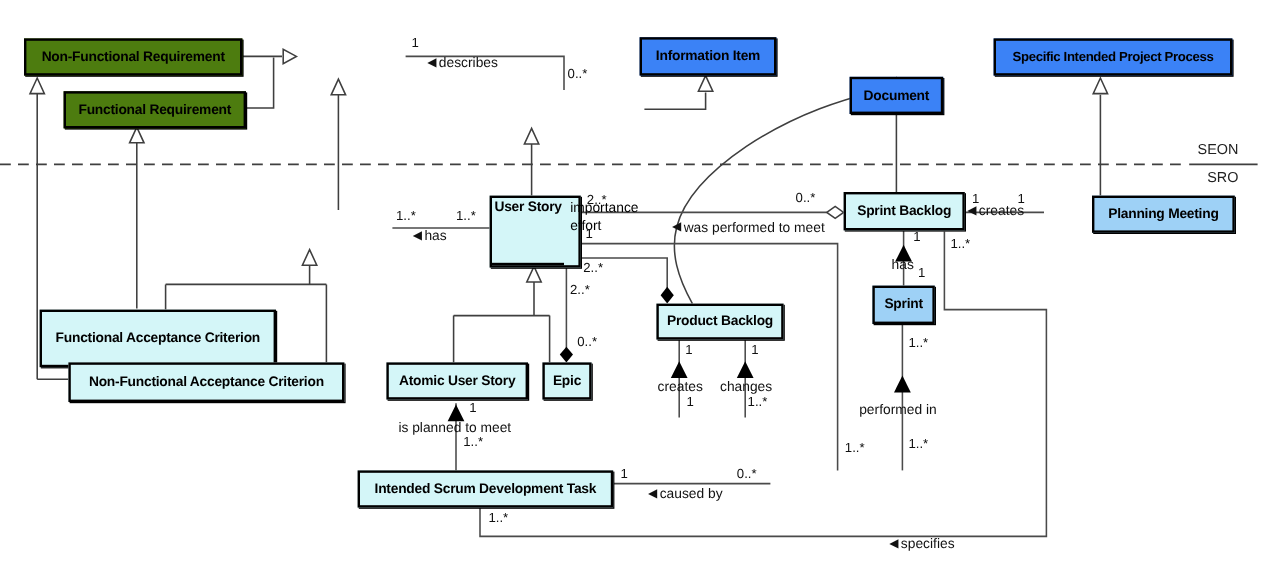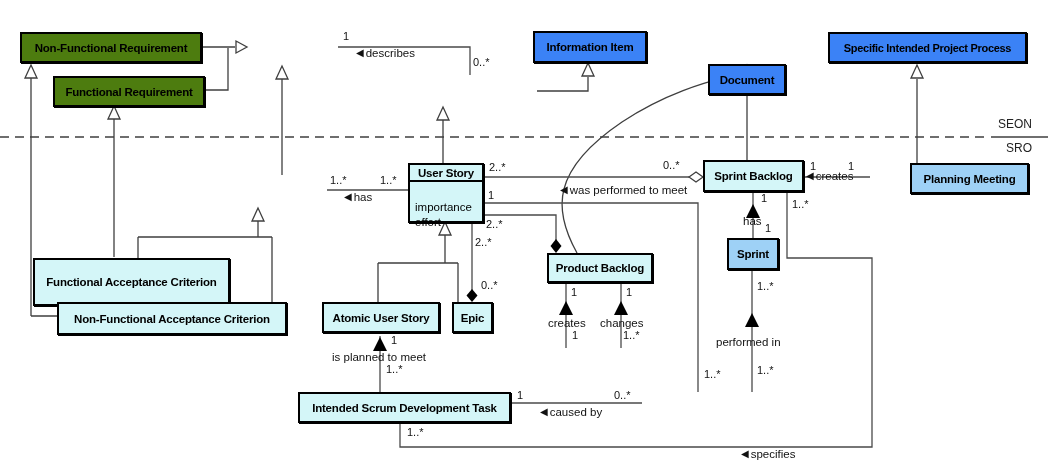--- a/index.html
+++ b/index.html
@@ -7,21 +7,21 @@
           font-family:"Liberation Sans",sans-serif;}
   #wires{position:absolute;left:0;top:0;z-index:1;}
   .cls{position:absolute;z-index:2;box-sizing:border-box;border:2.5px solid #000;
        box-shadow:1px 1px 0 #000;display:flex;align-items:center;justify-content:center;
        font-weight:bold;font-size:11.5px;letter-spacing:-0.2px;color:#000;text-align:center;
        white-space:nowrap;}
   .pink{background:#4d7c0f;}
   .green{background:#3b82f6;}
   .cyan{background:#d4f6f8;}
   .blue{background:#9ed1f6;}
-  .cls.two{flex-direction:column;align-items:stretch;justify-content:flex-start;padding:0;gap:16px;}
+  .cls.two{flex-direction:row;align-items:stretch;justify-content:flex-start;padding:0;}
   .cls .hd{border-bottom:2px solid #000;text-align:center;padding:2px 2px 1px 2px;}
   .cls .attrs{font-weight:normal;text-align:left;padding:2px 0 0 5px;font-size:11.5px;
        letter-spacing:0;line-height:15px;}
   .mult{position:absolute;z-index:3;font-size:11px;color:#111;white-space:nowrap;}
   .rel{position:absolute;z-index:3;font-size:11.5px;color:#111;white-space:nowrap;}
   .rel .arw{font-size:10px;margin-right:2px;position:relative;top:-1px;}
   .tag{position:absolute;z-index:3;font-size:12px;color:#222;}
 </style>
 </head>
 <body>

